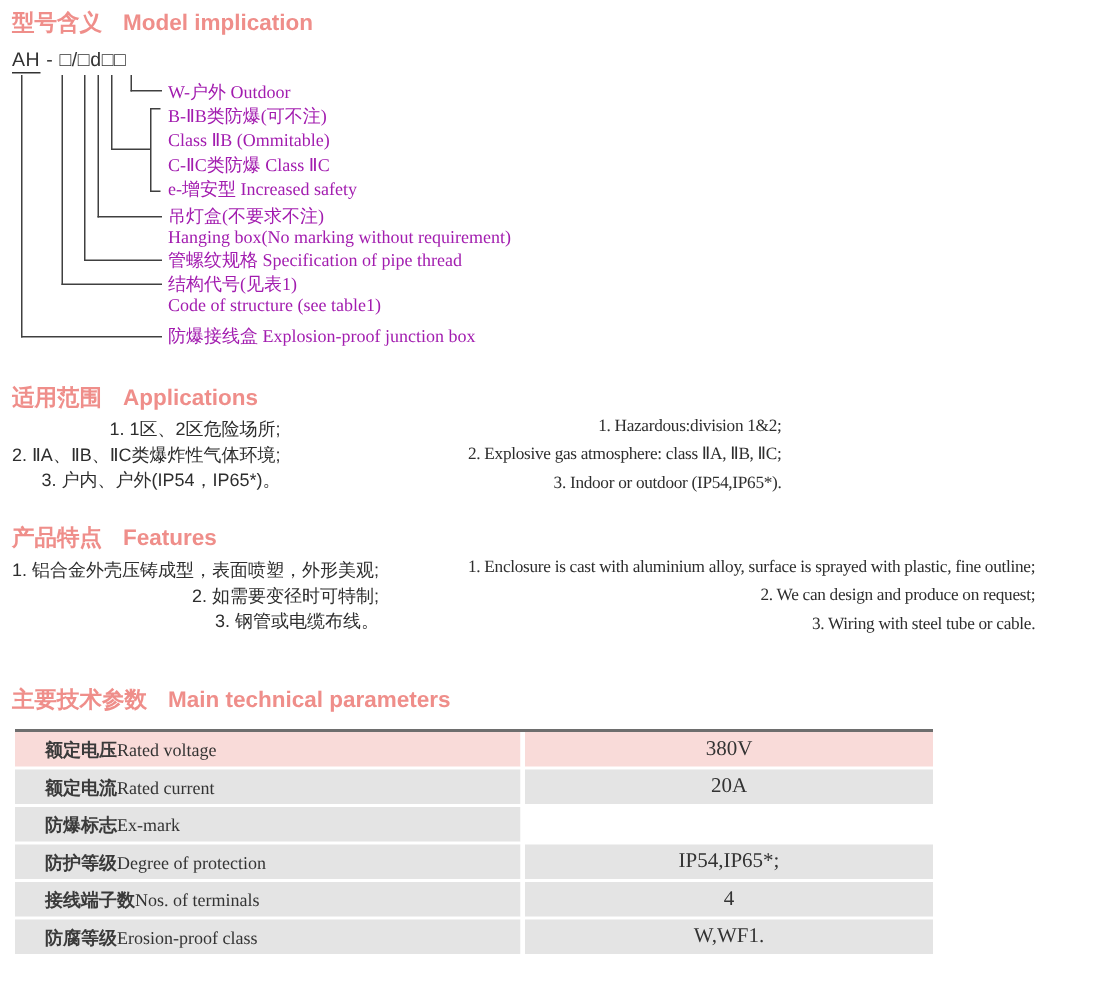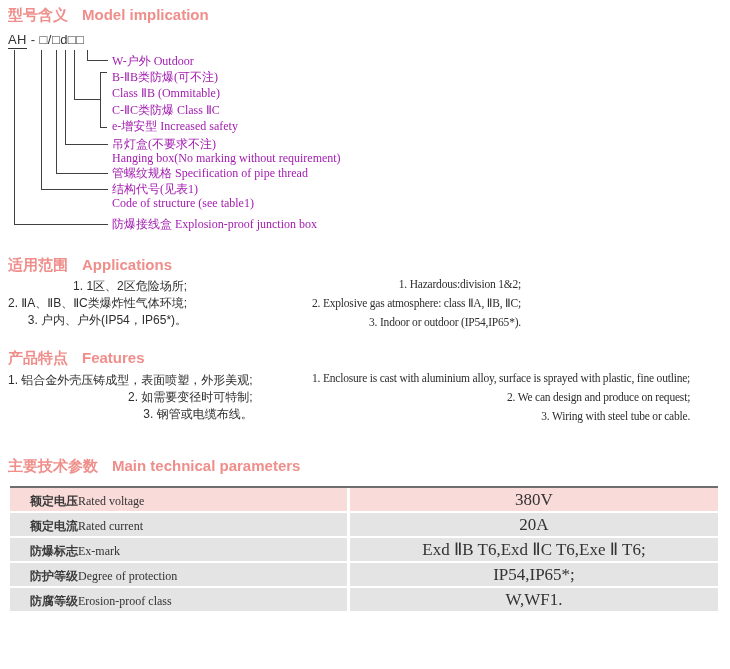--- a/index.html
+++ b/index.html
@@ -40,33 +40,33 @@
     font-size:12px;line-height:14px;color:#a21caf;white-space:nowrap;
   }
   
   .list{position:absolute;list-style:none;text-align:right;}
   .list li{white-space:nowrap;}
   .list-zh{left:8px;font-family:"Liberation Sans", sans-serif;font-size:12px;}
   .list-zh li{line-height:17px;}
   .list-en{left:312px;font-family:"Liberation Serif", serif;font-size:11.5px;letter-spacing:-.2px;}
   .list-en li{line-height:19px;}
   
-  .ptable{position:absolute;left:10px;top:486px;width:708px;border-top:2px solid #6e6e6e;}
+  .ptable{position:absolute;left:10px;top:486px;width:612px;border-top:2px solid #6e6e6e;}
   .prow{display:flex;height:23px;margin-bottom:2px;}
   .pcell-label{
     width:337px;background:var(--row-gray);
     padding-left:20px;line-height:23px;white-space:nowrap;
   }
   .pcell-label .zh{font-family:"Liberation Sans", sans-serif;font-weight:bold;font-size:12px;color:#3a3a3a;}
   .pcell-label .en{font-family:"Liberation Serif", serif;font-size:12px;color:#333;}
   .pcell-gap{width:3px;background:#ffffff;}
   .pcell-value{
     flex:1;background:var(--row-gray);
     text-align:center;line-height:23px;
-    font-family:"Liberation Serif", serif;font-size:17px;color:#333;white-space:nowrap;
+    font-family:"Liberation Serif", serif;font-size:14px;color:#333;white-space:nowrap;
   }
   .prow.pink .pcell-label,.prow.pink .pcell-value{background:var(--row-pink);}
   
   .footnote{
     position:absolute;left:8px;top:684px;
     font-family:Liberation Serif, serif;font-size:11.5px;color:#222;white-space:nowrap;
   }
 </style>
 </head>
 <body>
@@ -146,28 +146,34 @@
       <span class="zh">额定电流</span><span class="en">Rated current</span>
     </div>
     <div class="pcell-gap"></div>
     <div class="pcell-value">20A</div>
   </div>
   <div class="prow">
     <div class="pcell-label">
       <span class="zh">防爆标志</span><span class="en">Ex-mark</span>
     </div>
     <div class="pcell-gap"></div>
-    <div class="pcell-value">Exd ⅡB T6,Exd ⅡC T6,Exe Ⅱ T6;</div>
   </div>
   <div class="prow">
     <div class="pcell-label">
       <span class="zh">防护等级</span><span class="en">Degree of protection</span>
     </div>
     <div class="pcell-gap"></div>
     <div class="pcell-value">IP54,IP65*;</div>
+  </div>
+  <div class="prow">
+    <div class="pcell-label">
+      <span class="zh">接线端子数</span><span class="en">Nos. of  terminals</span>
+    </div>
+    <div class="pcell-gap"></div>
+    <div class="pcell-value">4</div>
   </div>
   <div class="prow">
     <div class="pcell-label">
       <span class="zh">防腐等级</span><span class="en">Erosion-proof class</span>
     </div>
     <div class="pcell-gap"></div>
     <div class="pcell-value">W,WF1.</div>
   </div>
 </div>
 

